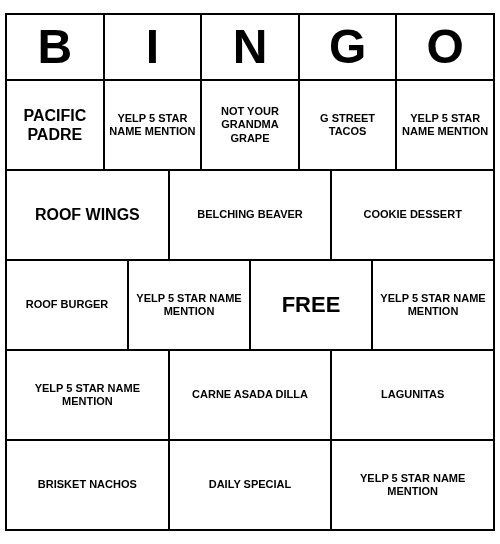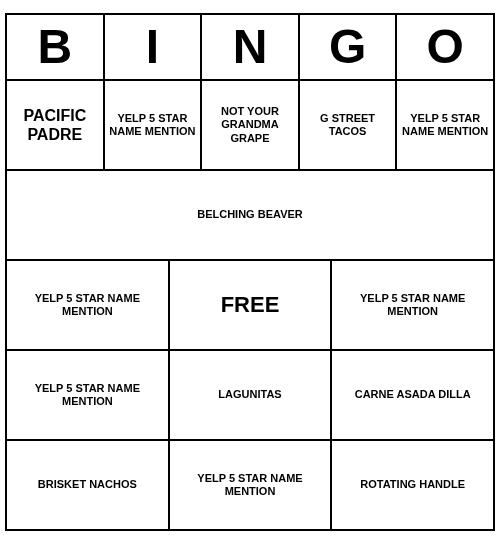--- a/index.html
+++ b/index.html
@@ -83,31 +83,34 @@
     </div>
   <div class="bingo-grid">
   <div class="bingo-row">
         <div class="bingo-cell large-text">PACIFIC PADRE</div>
         <div class="bingo-cell">YELP 5 STAR NAME MENTION</div>
         <div class="bingo-cell">NOT YOUR GRANDMA GRAPE</div>
         <div class="bingo-cell">G STREET TACOS</div>
         <div class="bingo-cell">YELP 5 STAR NAME MENTION</div>
       </div>
       <div class="bingo-row">
+        <div class="bingo-cell large-text">ROOF WINGS</div>
         <div class="bingo-cell">BELCHING BEAVER</div>
+        <div class="bingo-cell">COOKIE DESSERT</div>
       </div>
       <div class="bingo-row">
+        <div class="bingo-cell">ROOF BURGER</div>
         <div class="bingo-cell">YELP 5 STAR NAME MENTION</div>
         <div class="bingo-cell free">FREE</div>
         <div class="bingo-cell">YELP 5 STAR NAME MENTION</div>
       </div>
       <div class="bingo-row">
         <div class="bingo-cell">YELP 5 STAR NAME MENTION</div>
+        <div class="bingo-cell">CARNE ASADA DILLA</div>
         <div class="bingo-cell">LAGUNITAS</div>
-        <div class="bingo-cell">CARNE ASADA DILLA</div>
       </div>
       <div class="bingo-row">
         <div class="bingo-cell">BRISKET NACHOS</div>
+        <div class="bingo-cell">DAILY SPECIAL</div>
         <div class="bingo-cell">YELP 5 STAR NAME MENTION</div>
-        <div class="bingo-cell">ROTATING HANDLE</div>
       </div>
     </div>
 </div>
 
 </body></html>

